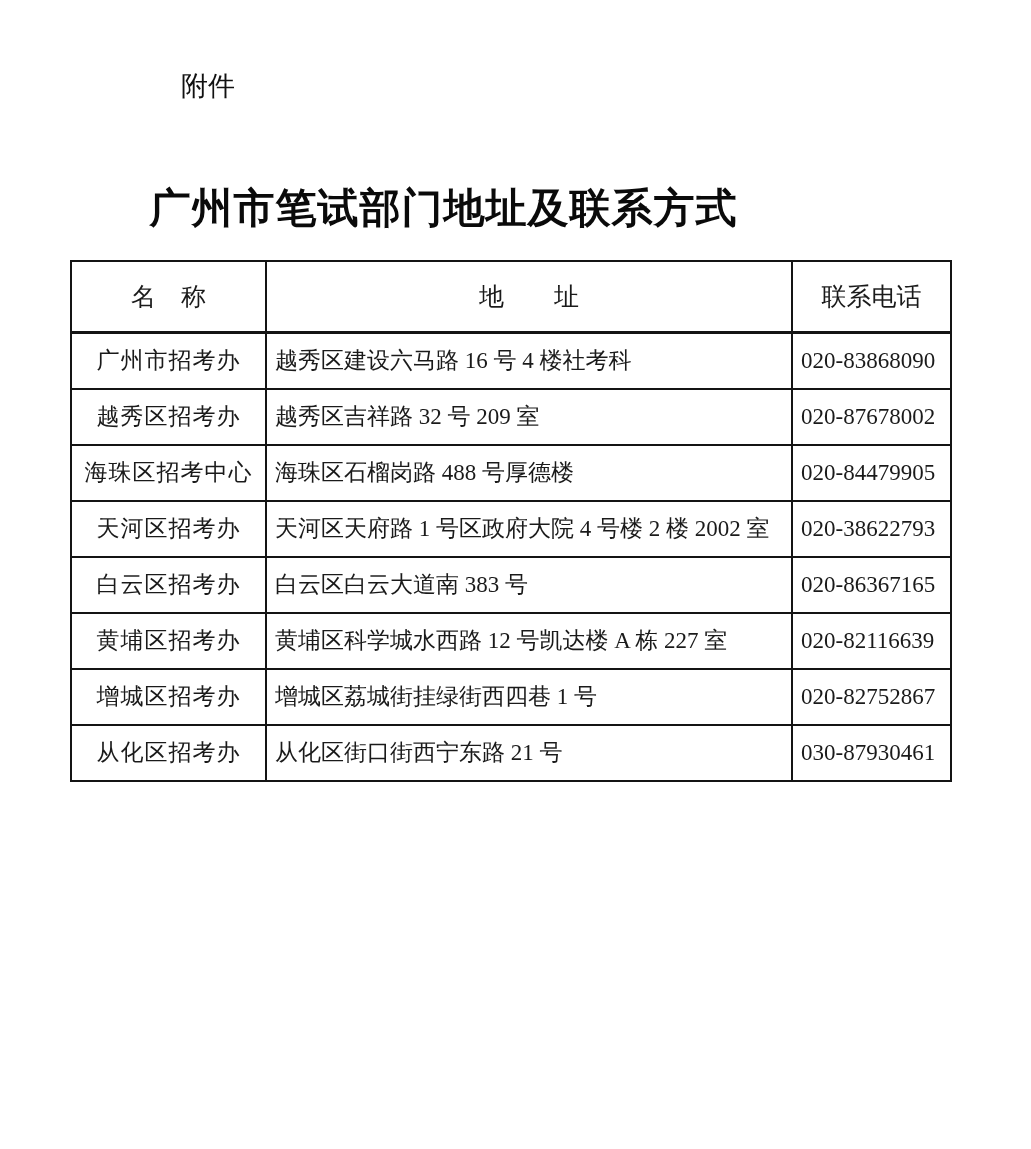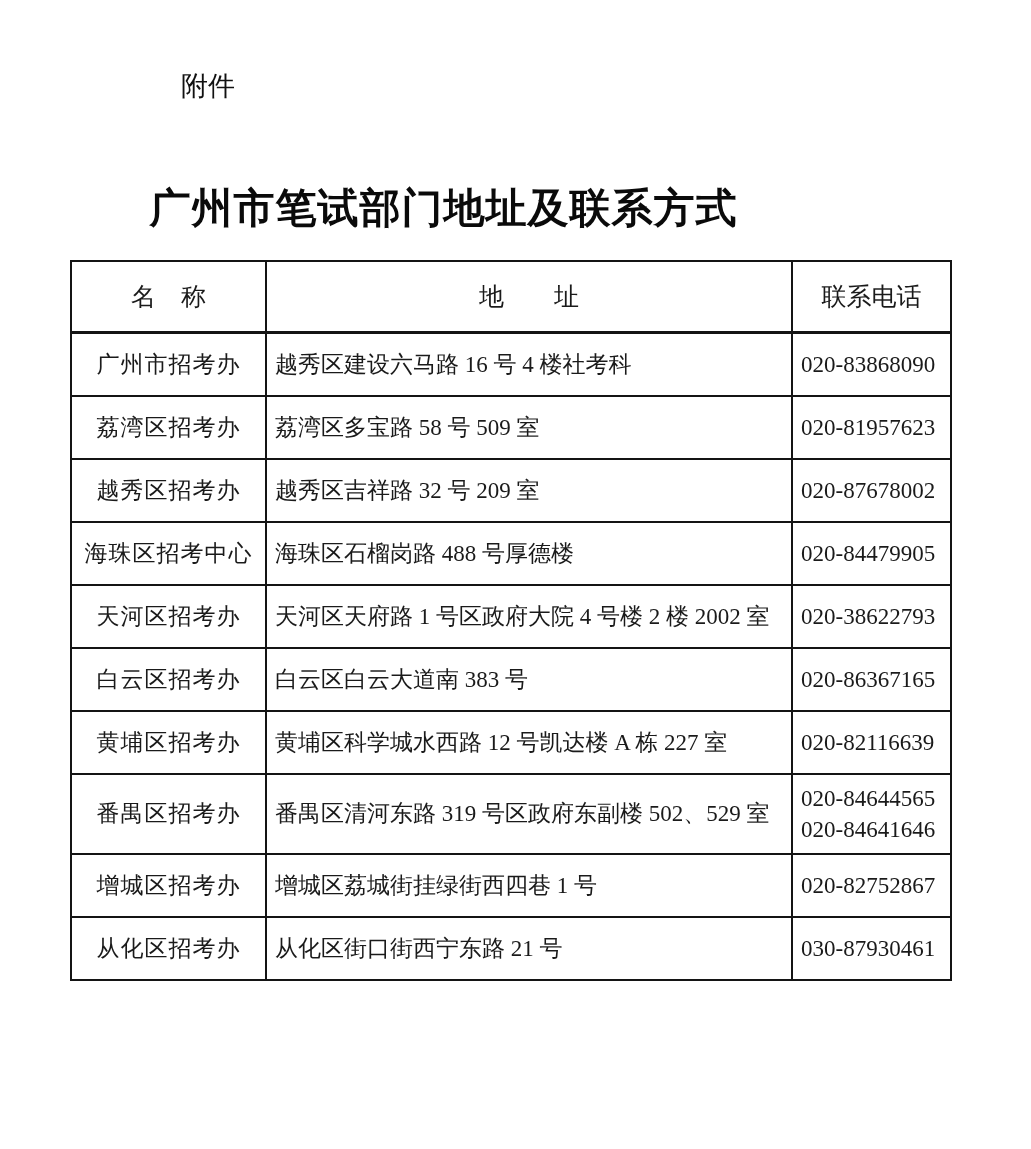--- a/index.html
+++ b/index.html
@@ -59,21 +59,21 @@
     overflow: hidden;
   }
   .contact-table thead th {
     height: 53px;
     font-weight: normal;
     font-size: 25px;
     text-align: center;
     border-bottom-width: 3px;
     white-space: nowrap;
   }
-  .contact-table tbody tr { height: 63px; }
+  .contact-table tbody tr { height: 56px; }
   .cell-name {
     text-align: center;
     white-space: nowrap;
     letter-spacing: 1px;
   }
   .cell-address {
     text-align: left;
     padding-left: 5px;
     padding-right: 2px;
     white-space: nowrap;
@@ -109,27 +109,20 @@
   </thead>
   <tbody>
       <tr>
     <td class="cell-name">广州市招考办</td>
     <td class="cell-address">越秀区建设六马路 16 号 4 楼社考科</td>
     <td class="cell-phone">
           <div class="phone-line">020-83868090</div>
         </td>
   </tr>
       <tr>
-    <td class="cell-name">荔湾区招考办</td>
-    <td class="cell-address">荔湾区多宝路 58 号 509 室</td>
-    <td class="cell-phone">
-          <div class="phone-line">020-81957623</div>
-        </td>
-  </tr>
-      <tr>
     <td class="cell-name">越秀区招考办</td>
     <td class="cell-address">越秀区吉祥路 32 号 209 室</td>
     <td class="cell-phone">
           <div class="phone-line">020-87678002</div>
         </td>
   </tr>
       <tr>
     <td class="cell-name">海珠区招考中心</td>
     <td class="cell-address">海珠区石榴岗路 488 号厚德楼</td>
     <td class="cell-phone">
@@ -151,28 +144,20 @@
         </td>
   </tr>
       <tr>
     <td class="cell-name">黄埔区招考办</td>
     <td class="cell-address">黄埔区科学城水西路 12 号凯达楼 A 栋 227 室</td>
     <td class="cell-phone">
           <div class="phone-line">020-82116639</div>
         </td>
   </tr>
       <tr>
-    <td class="cell-name">番禺区招考办</td>
-    <td class="cell-address">番禺区清河东路 319 号区政府东副楼 502、529 室</td>
-    <td class="cell-phone">
-          <div class="phone-line">020-84644565</div>
-          <div class="phone-line">020-84641646</div>
-        </td>
-  </tr>
-      <tr>
     <td class="cell-name">增城区招考办</td>
     <td class="cell-address">增城区荔城街挂绿街西四巷 1 号</td>
     <td class="cell-phone">
           <div class="phone-line">020-82752867</div>
         </td>
   </tr>
       <tr>
     <td class="cell-name">从化区招考办</td>
     <td class="cell-address">从化区街口街西宁东路 21 号</td>
     <td class="cell-phone">

